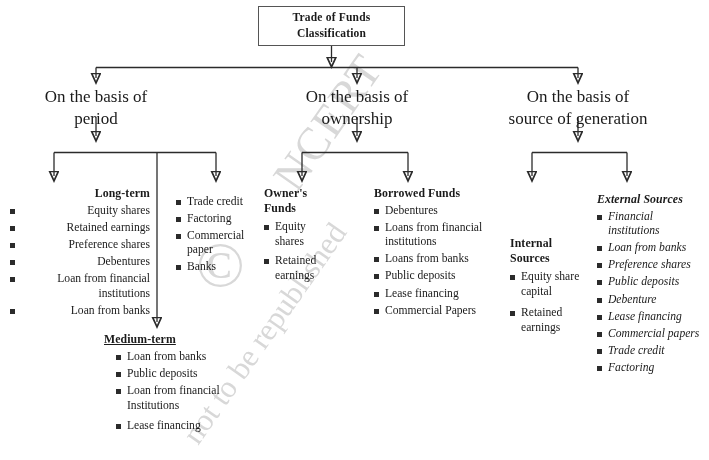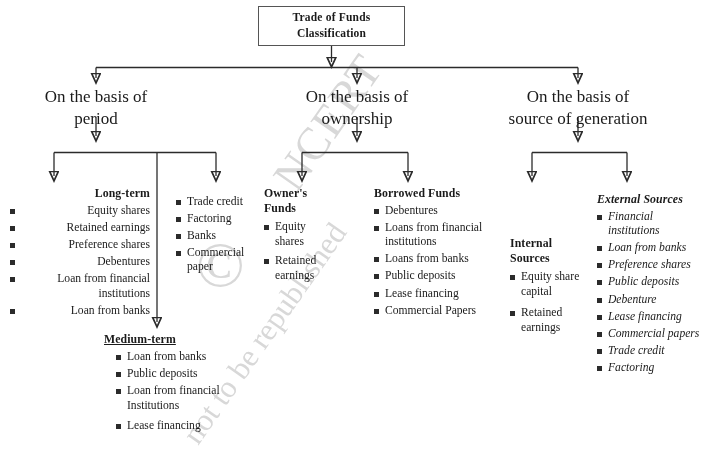--- a/index.html
+++ b/index.html
@@ -118,22 +118,22 @@
       <li>Debentures</li>
       <li>Loan from financial institutions</li>
       <li>Loan from banks</li>
     </ul>
   </div>
 
   <div class="cat" style="left:176px; top:192px; width:90px;">
     <ul>
       <li>Trade credit</li>
       <li>Factoring</li>
+      <li>Commercial paper</li>
       <li>Banks</li>
-      <li>Commercial paper</li>
     </ul>
   </div>
 
   <div class="cat" style="left:104px; top:332px; width:150px;">
     <h4 style="text-align:left; margin-bottom:3px;text-decoration:underline;">Medium-term</h4>
     <ul style="padding-left:12px;">
       <li>Loan from banks</li>
       <li>Public deposits</li>
       <li>Loan from financial Institutions</li>
       <li style="margin-top:6px;">Lease financing</li>

